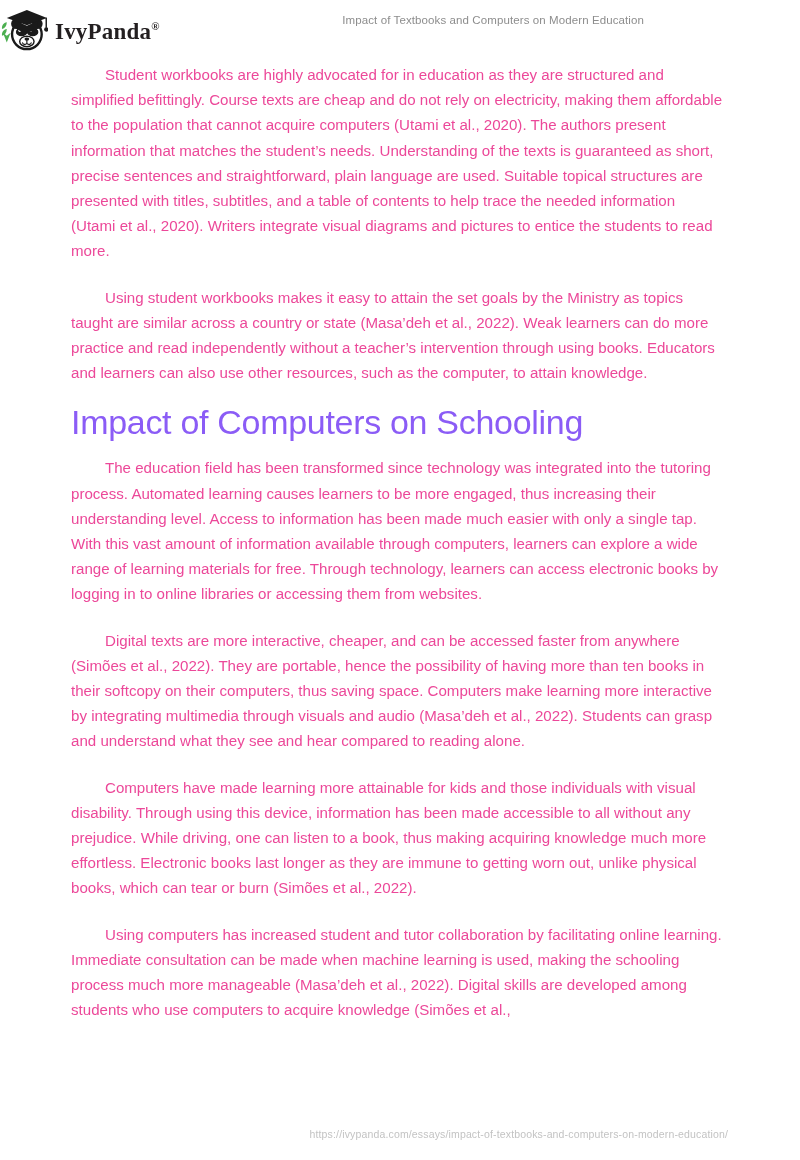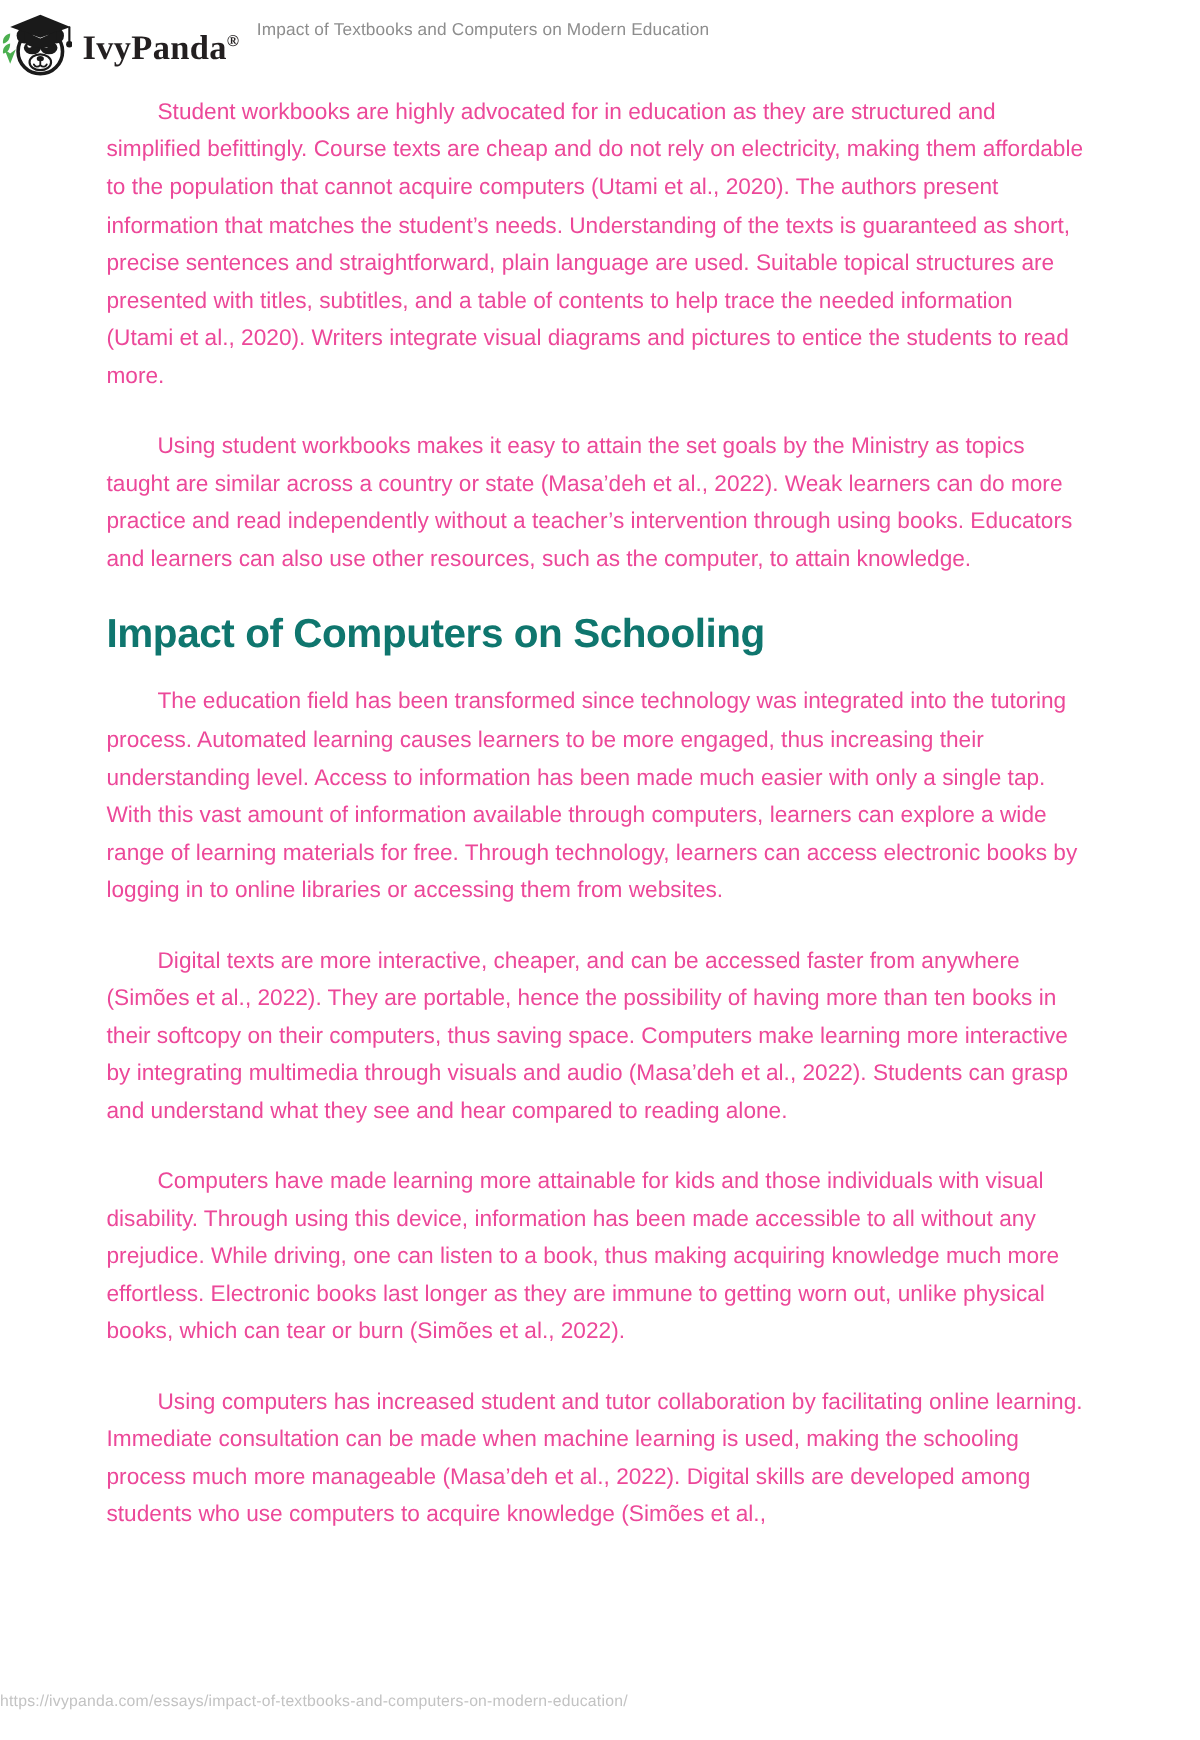--- a/index.html
+++ b/index.html
@@ -58,21 +58,21 @@
   .brand-name .reg {
     font-size: 11px;
     vertical-align: super;
     line-height: 0;
   }
   .header-title {
     position: absolute;
     left: 0;
     top: 14px;
     width: 644px;
-    text-align: center;
+    text-align: right;
     font-size: 11.5px;
     color: #8d8d8d;
     letter-spacing: 0.1px;
     white-space: nowrap;
   }
 
   
   .content {
     position: absolute;
     left: 71px;
@@ -83,34 +83,34 @@
     margin: 0 0 21px 0;
     font-size: 15.1px;
     line-height: 25.2px;
     text-indent: 34px;
     color: #ec4899;
     text-align: left;
     word-spacing: 0px;
   }
   h2.section-heading {
     margin: 10px 0 17px 0;
-    font-size: 27px;
+    font-size: 34px;
     line-height: 32px;
-    font-weight: bold;
+    font-weight: normal;
     letter-spacing: -0.3px;
-    color: #0f766e;
+    color: #8b5cf6;
   }
 
   
   .page-footer {
     position: absolute;
     left: 0;
     bottom: 18px;
     width: 728px;
-    text-align: left;
+    text-align: right;
   }
   .footer-url {
     font-size: 10.5px;
     color: #c3c3c3;
     letter-spacing: 0.15px;
     white-space: nowrap;
   }
 </style>
 </head>
 <body>

